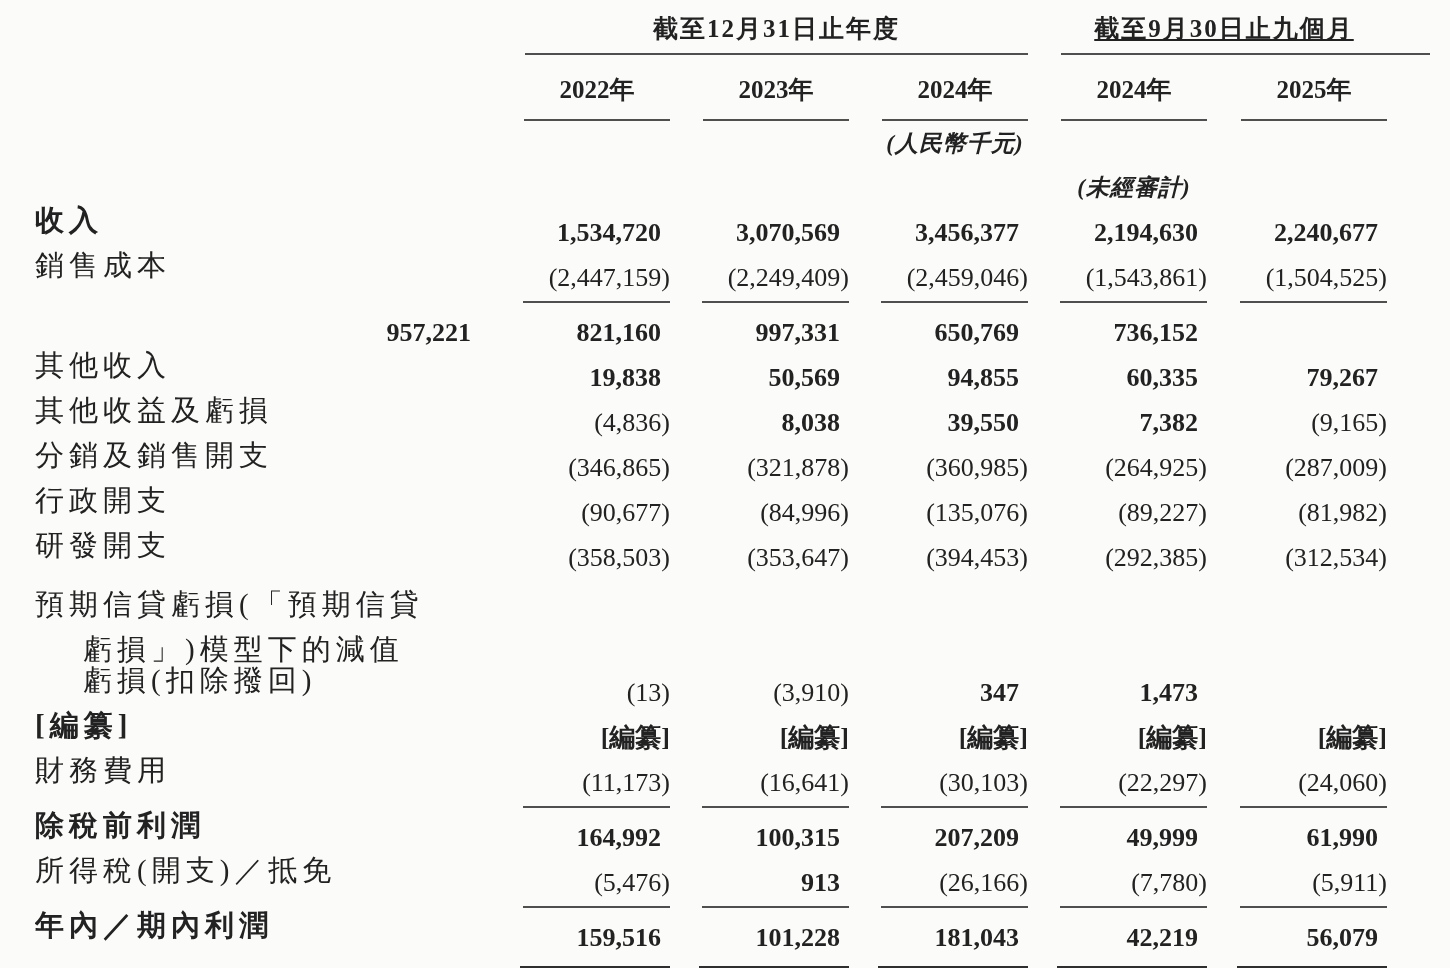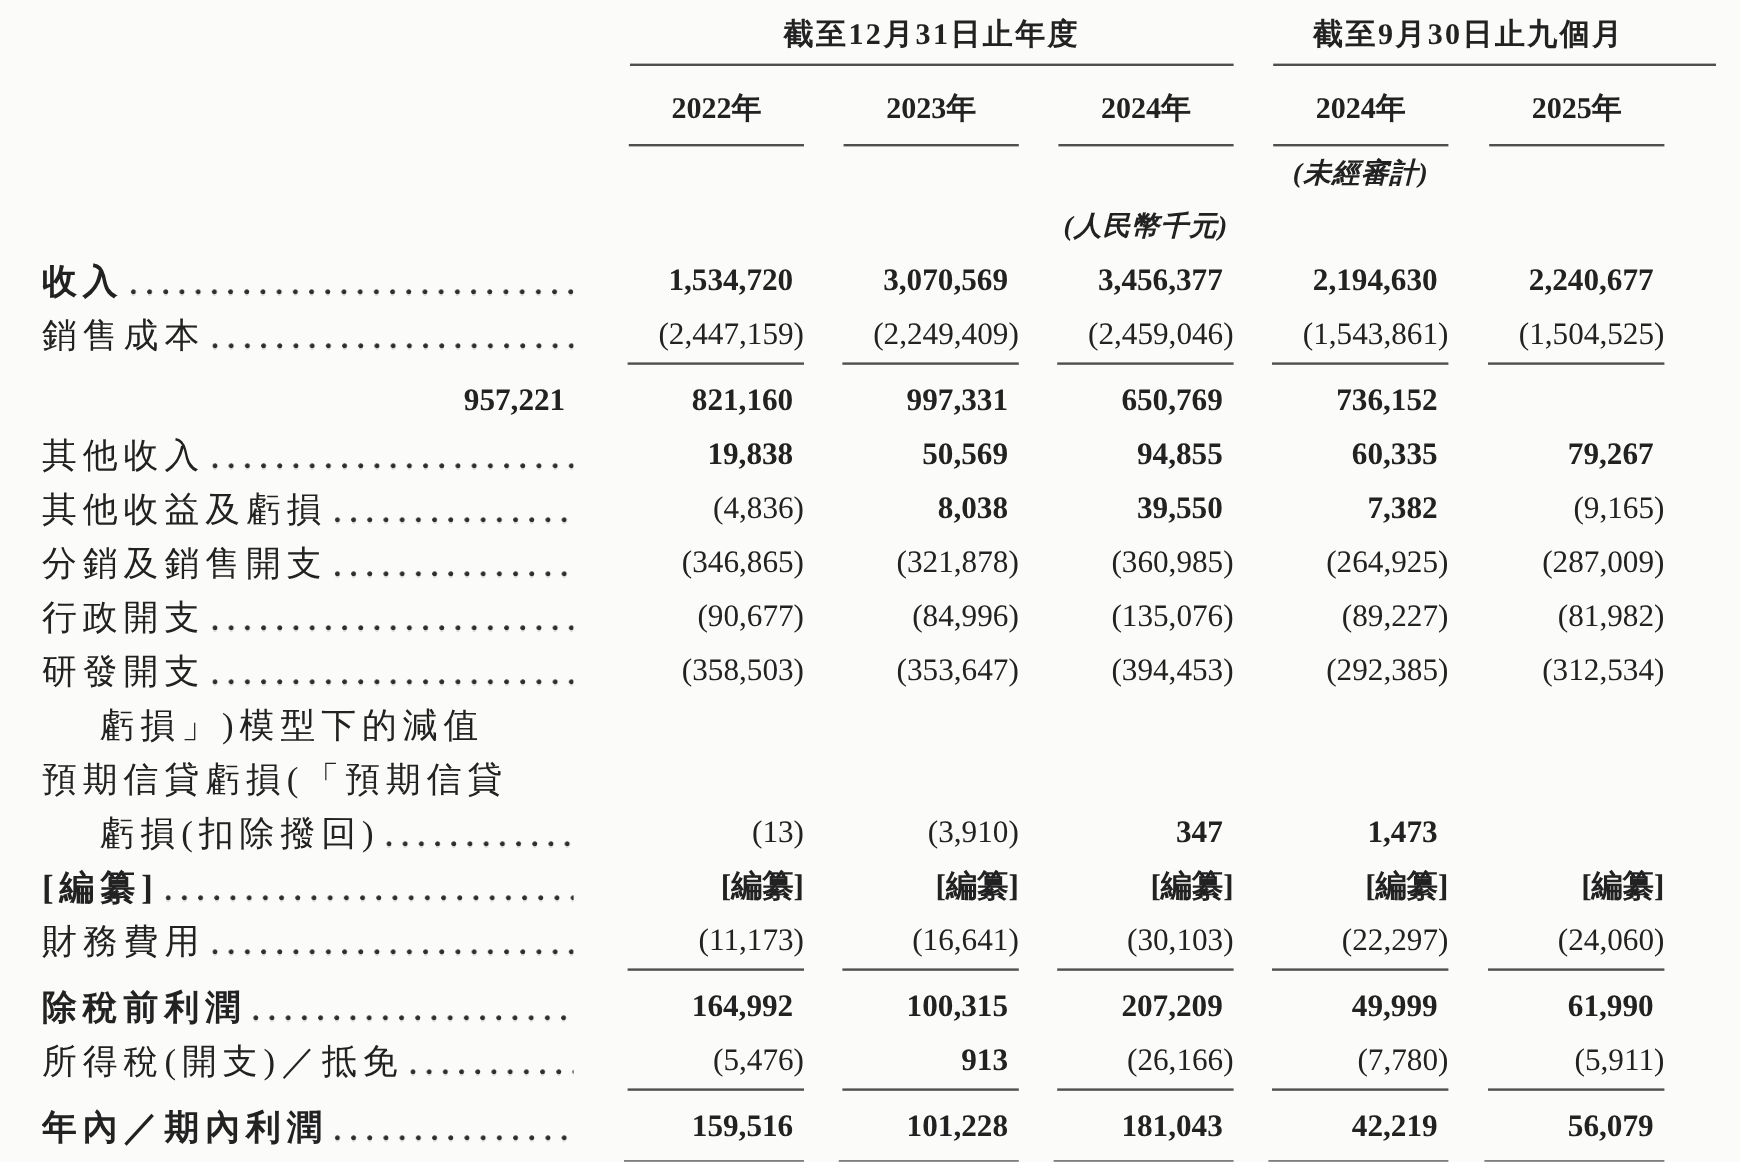--- a/index.html
+++ b/index.html
@@ -30,21 +30,21 @@
     border-bottom:2px solid var(--rule);
     padding-bottom:8px;
     text-align:center;
     font-weight:bold;
     font-size:25px;
     letter-spacing:2px;
     white-space:nowrap;
   }
   .g1{grid-column:2/5;margin-left:45px;}
   .g2{grid-column:5/7;margin-left:33px;margin-right:-43px;}
-  .g2 span{display:block;padding-right:43px;}
+  .g2 span{display:block;padding-right:43px;text-decoration:underline;}
 
   .hyears{margin-top:14px;}
   .hyears .cell{text-align:right;}
   .ylab{
     display:inline-block;
     min-width:146px;
     text-align:center;
     font-weight:bold;
     font-size:25px;
     padding-bottom:8px;
@@ -63,26 +63,27 @@
     font-size:23px;
     white-space:nowrap;
     letter-spacing:1px;
   }
 
   
   .brow{height:45px;}
   .brow.gap{margin-top:10px;}
   .lab{
     display:flex;
-    align-items:flex-end;
+    align-items:flex-start;
     font-size:29px;
     letter-spacing:5px;
     white-space:nowrap;
     line-height:40px;
     overflow:hidden;
+    flex-direction:column;
   }
   .lab.indent{padding-left:48px;}
   .brow.bold .lab,.brow.bold .val{font-weight:bold;}
   .dots{
     flex:1 1 auto;
     height:5px;
     margin:0 2px 9px 6px;
     background-image:radial-gradient(circle at 2.2px 2.2px, #2e2e2e 1.8px, rgba(0,0,0,0) 2.3px);
     background-size:13.5px 5px;
     background-repeat:repeat-x;
@@ -143,28 +144,28 @@
       </div>
       <div class="cell">
         <span class="ylab">2024年</span>
       </div>
       <div class="cell">
         <span class="ylab">2025年</span>
       </div>
     </div>
 
     <div class="row hnote">
+      <div class="cell" style="grid-column:4">
+        <span class="note">(人民幣千元)</span>
+      </div>
+    </div>
+
+    <div class="row hnote">
       <div class="cell" style="grid-column:5">
         <span class="note">(未經審計)</span>
-      </div>
-    </div>
-
-    <div class="row hnote">
-      <div class="cell" style="grid-column:4">
-        <span class="note">(人民幣千元)</span>
       </div>
     </div>
   </header>
 
   <main id="tbody">
       <div class="row brow bold">
         <div class="lab">
           <span>收入</span>
           <span class="dots"></span>
         </div>
@@ -241,32 +242,32 @@
           <span>研發開支</span>
           <span class="dots"></span>
         </div>
         <div class="cell"><span class="val">(358,503)</span></div>
         <div class="cell"><span class="val">(353,647)</span></div>
         <div class="cell"><span class="val">(394,453)</span></div>
         <div class="cell"><span class="val">(292,385)</span></div>
         <div class="cell"><span class="val">(312,534)</span></div>
       </div>
       <div class="row brow">
+        <div class="lab">
+          <span>預期信貸虧損(「預期信貸</span>
+        </div>
+        <div class="cell"></div>
+        <div class="cell"></div>
+        <div class="cell"></div>
+        <div class="cell"></div>
+        <div class="cell"></div>
+      </div>
+      <div class="row brow">
         <div class="lab indent">
           <span>虧損」)模型下的減值</span>
-        </div>
-        <div class="cell"></div>
-        <div class="cell"></div>
-        <div class="cell"></div>
-        <div class="cell"></div>
-        <div class="cell"></div>
-      </div>
-      <div class="row brow">
-        <div class="lab">
-          <span>預期信貸虧損(「預期信貸</span>
         </div>
         <div class="cell"></div>
         <div class="cell"></div>
         <div class="cell"></div>
         <div class="cell"></div>
         <div class="cell"></div>
       </div>
       <div class="row brow">
         <div class="lab indent">
           <span>虧損(扣除撥回)</span>

